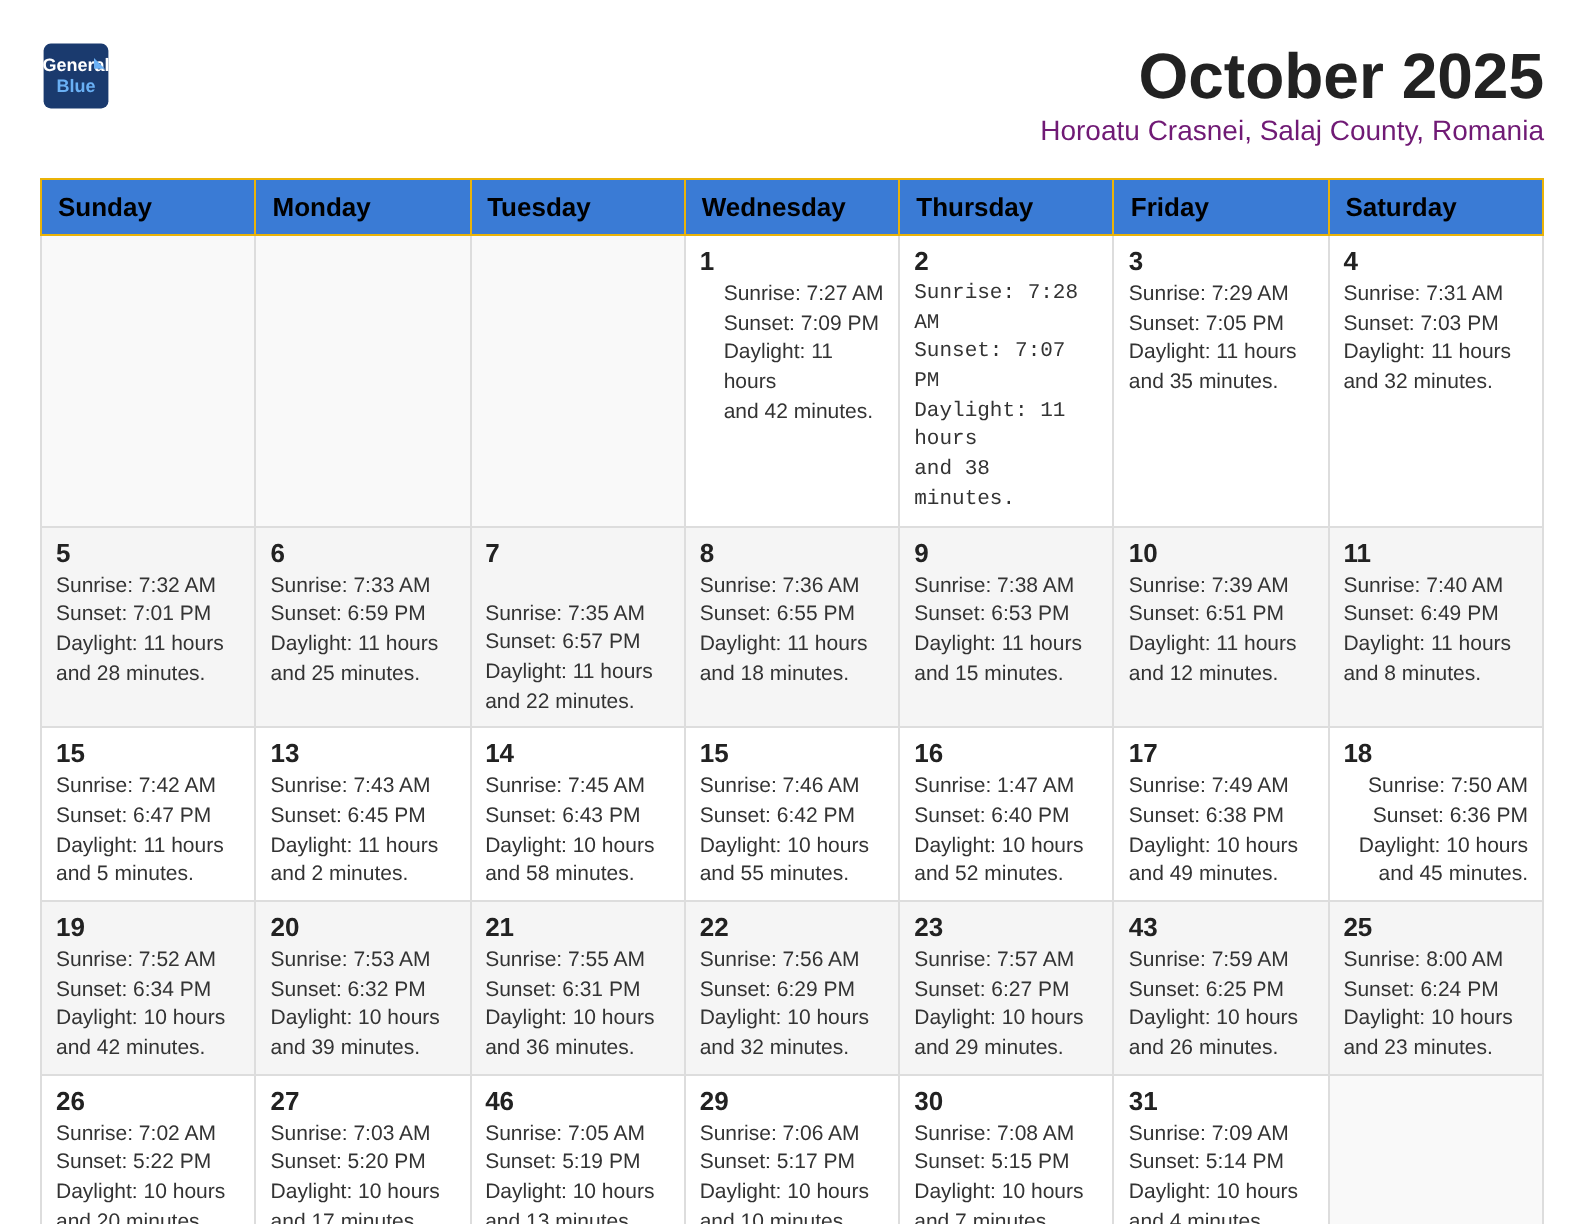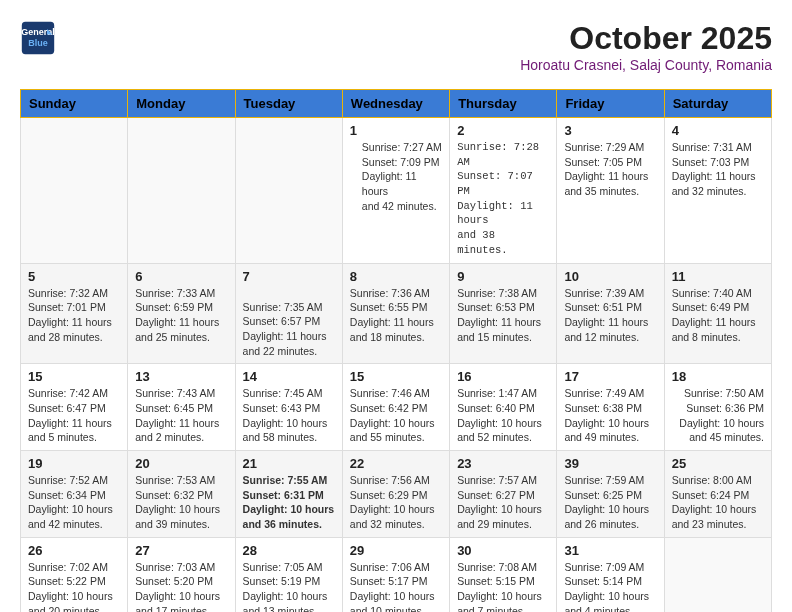--- a/index.html
+++ b/index.html
@@ -259,41 +259,41 @@
         </td>
         <td>
           <span class="day-number">20</span>
           <div class="day-info" style="white-space: pre-line;">Sunrise: 7:53 AM
 Sunset: 6:32 PM
 Daylight: 10 hours
 and 39 minutes.</div>
         </td>
         <td>
           <span class="day-number">21</span>
-          <div class="day-info" style="white-space: pre-line; font-weight: bold;">Sunrise: 7:55 AM
+          <div class="day-info" style="white-space: pre-line;">Sunrise: 7:55 AM
 Sunset: 6:31 PM
 Daylight: 10 hours
 and 36 minutes.</div>
         </td>
         <td>
           <span class="day-number">22</span>
           <div class="day-info" style="white-space: pre-line;">Sunrise: 7:56 AM
 Sunset: 6:29 PM
 Daylight: 10 hours
 and 32 minutes.</div>
         </td>
         <td>
           <span class="day-number">23</span>
           <div class="day-info" style="white-space: pre-line;">Sunrise: 7:57 AM
 Sunset: 6:27 PM
 Daylight: 10 hours
 and 29 minutes.</div>
         </td>
         <td>
-          <span class="day-number">39</span>
+          <span class="day-number">43</span>
           <div class="day-info" style="white-space: pre-line;">Sunrise: 7:59 AM
 Sunset: 6:25 PM
 Daylight: 10 hours
 and 26 minutes.</div>
         </td>
         <td>
           <span class="day-number">25</span>
           <div class="day-info" style="white-space: pre-line;">Sunrise: 8:00 AM
 Sunset: 6:24 PM
 Daylight: 10 hours
@@ -309,21 +309,21 @@
 and 20 minutes.</div>
         </td>
         <td>
           <span class="day-number">27</span>
           <div class="day-info" style="white-space: pre-line;">Sunrise: 7:03 AM
 Sunset: 5:20 PM
 Daylight: 10 hours
 and 17 minutes.</div>
         </td>
         <td>
-          <span class="day-number">28</span>
+          <span class="day-number">46</span>
           <div class="day-info" style="white-space: pre-line;">Sunrise: 7:05 AM
 Sunset: 5:19 PM
 Daylight: 10 hours
 and 13 minutes.</div>
         </td>
         <td>
           <span class="day-number">29</span>
           <div class="day-info" style="white-space: pre-line;">Sunrise: 7:06 AM
 Sunset: 5:17 PM
 Daylight: 10 hours

